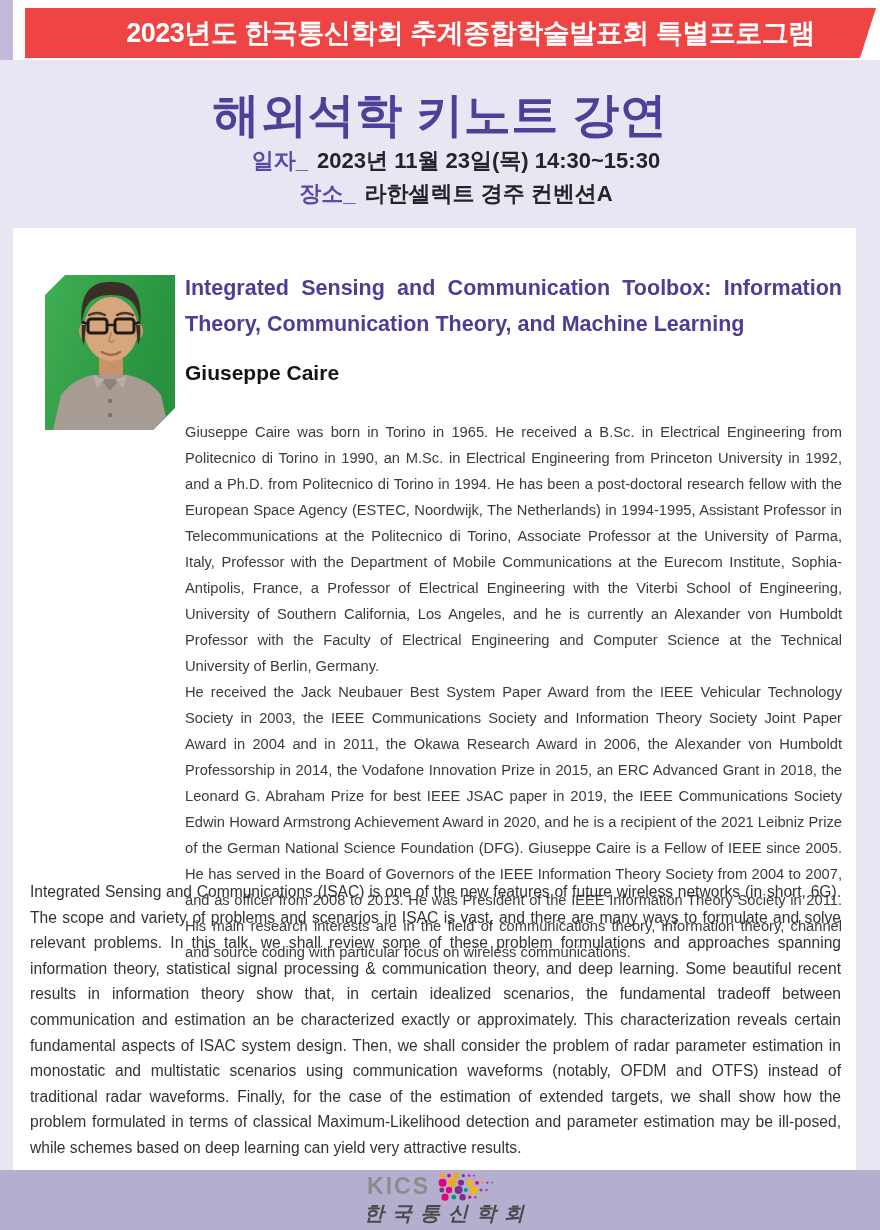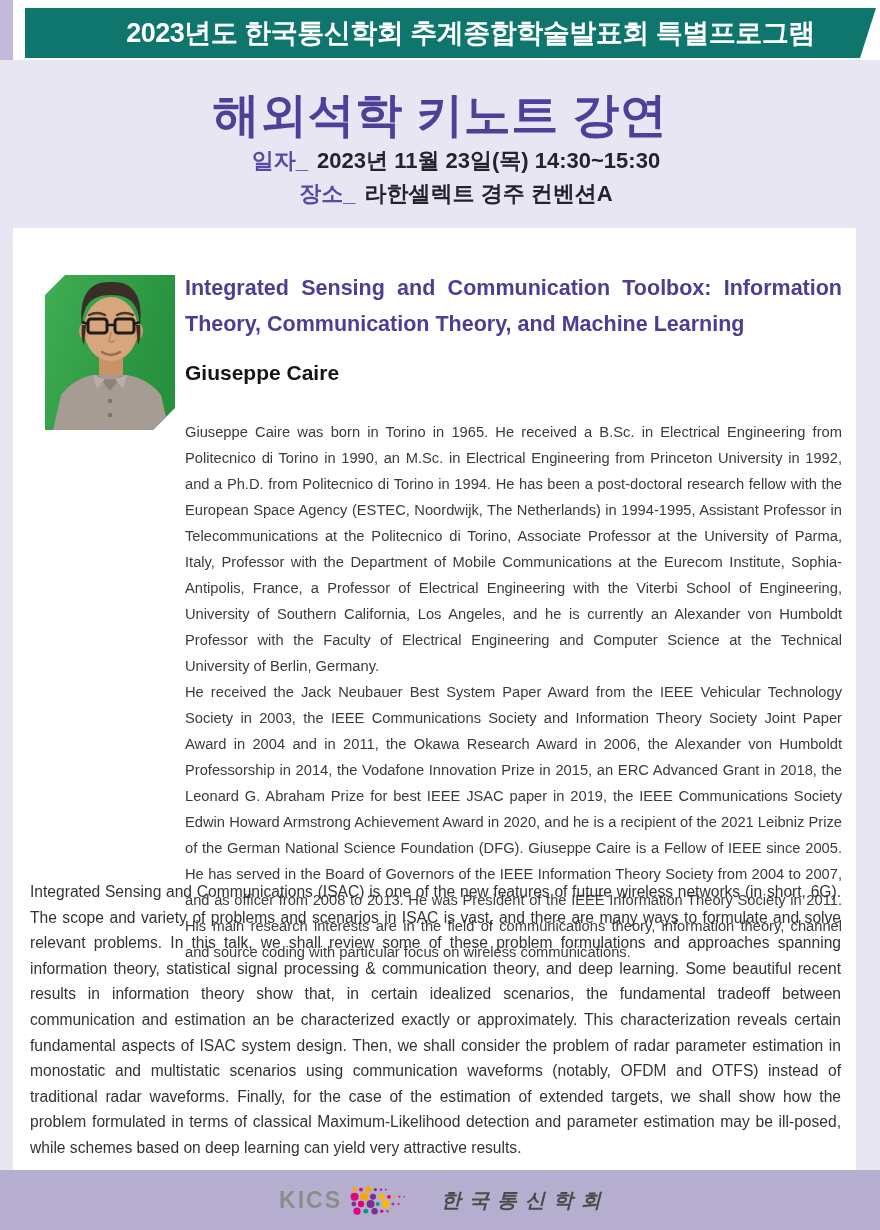--- a/index.html
+++ b/index.html
@@ -13,21 +13,21 @@
   .top-strip {
     position: absolute; top: 0; left: 0; width: 880px; height: 60px;
     background: #ffffff;
   }
   .accent-bar {
     position: absolute; top: 0; left: 0; width: 13px; height: 60px;
     background: #c4b9db;
   }
   .banner {
     position: absolute; top: 8px; left: 25px; width: 851px; height: 50px;
-    background: #0f766e;
+    background: #ef4444;
     clip-path: polygon(0 0, 100% 0, calc(100% - 16px) 100%, 0 100%);
     color: #ffffff;
     display: flex; align-items: center; justify-content: center;
     font-size: 27px; font-weight: 600; letter-spacing: -0.5px;
     white-space: pre;
     padding-left: 40px;
   }
   .banner .bold-part { font-weight: 800; }
   .page-title {
     position: absolute; top: 84px; left: 0; width: 880px;
@@ -79,21 +79,21 @@
   .bio p { margin: 0; }
   .abstract {
     position: absolute; top: 651px; left: 17px; width: 811px;
     font-size: 15.6px; line-height: 25.6px; color: #333333; text-align: justify;
   }
   .footer-band {
     position: absolute; top: 1170px; left: 0; width: 880px; height: 60px;
     background: #b6aecf;
     display: flex; align-items: center; justify-content: center;
   }
-  .logo { display: flex; flex-direction: row; align-items: center; margin-left: 8px; }
+  .logo { display: flex; flex-direction: column; align-items: center; margin-left: 8px; }
   .logo-row { display: flex; align-items: center; gap: 7px; height: 26px; }
   .logo-kics {
     font-size: 23px; font-weight: 800; color: #8c8c8c; letter-spacing: 2px;
   }
   .logo-dots svg { display: block; }
   .logo-korean {
     margin-top: 1px; font-size: 20px; font-weight: 700; color: #4a4a4a;
     letter-spacing: 8px; text-indent: 8px; font-style: italic;
   }
 </style>

